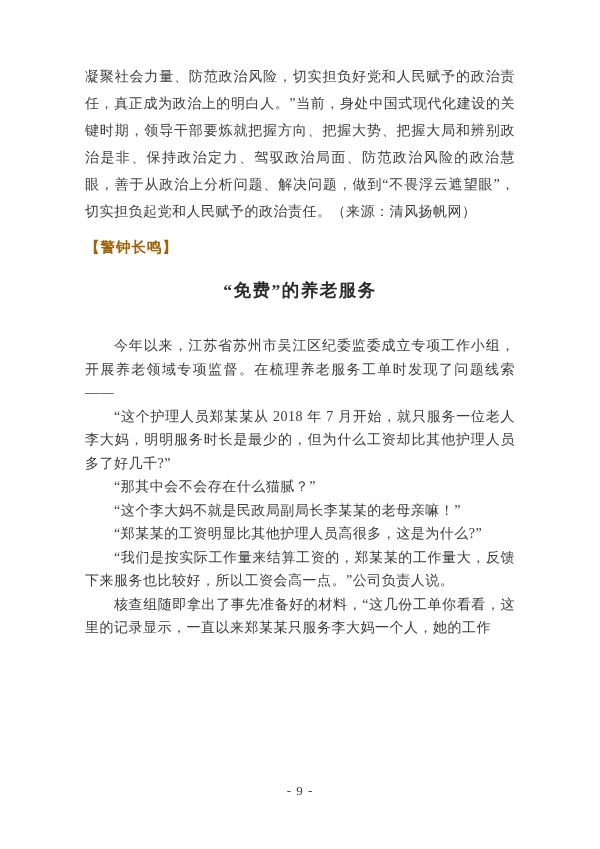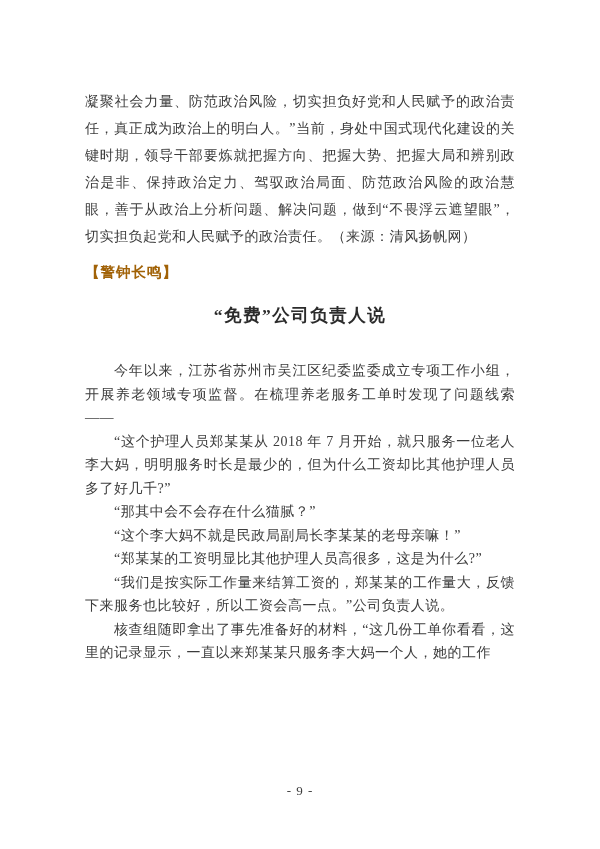--- a/index.html
+++ b/index.html
@@ -14,21 +14,21 @@
     margin: 0 auto;
     background: #ffffff;
     overflow: hidden;
     font-family: "Liberation Serif", "DejaVu Serif", serif;
     color: #3c3c3c;
   }
   .content {
     position: absolute;
     left: 85px;
     width: 430px;
-    top: 88px;
+    top: 63px;
   }
   .continuation-para {
     margin: 0;
     font-size: 14px;
     line-height: 27px;
     letter-spacing: 0.5px;
     text-align: justify;
     word-break: break-all;
   }
   .section-header {
@@ -74,21 +74,21 @@
 </style>
 </head>
 <body>
 
 <div class="page">
   <div class="content">
     <p class="continuation-para">凝聚社会力量、防范政治风险，切实担负好党和人民赋予的政治责任，真正成为政治上的明白人。”当前，身处中国式现代化建设的关键时期，领导干部要炼就把握方向、把握大势、把握大局和辨别政治是非、保持政治定力、驾驭政治局面、防范政治风险的政治慧眼，善于从政治上分析问题、解决问题，做到“不畏浮云遮望眼”，切实担负起党和人民赋予的政治责任。（来源：清风扬帆网）</p>
 
     <div class="section-header">【警钟长鸣】</div>
 
-    <div class="article-title">“免费”公司负责人说</div>
+    <div class="article-title">“免费”的养老服务</div>
 
     <div class="body-block">
         <p class="body-para">今年以来，江苏省苏州市吴江区纪委监委成立专项工作小组，开展养老领域专项监督。在梳理养老服务工单时发现了问题线索——</p>
         <p class="body-para">“这个护理人员郑某某从 2018 年 7 月开始，就只服务一位老人李大妈，明明服务时长是最少的，但为什么工资却比其他护理人员多了好几千?”</p>
         <p class="body-para">“那其中会不会存在什么猫腻？”</p>
         <p class="body-para">“这个李大妈不就是民政局副局长李某某的老母亲嘛！”</p>
         <p class="body-para">“郑某某的工资明显比其他护理人员高很多，这是为什么?”</p>
         <p class="body-para">“我们是按实际工作量来结算工资的，郑某某的工作量大，反馈下来服务也比较好，所以工资会高一点。”公司负责人说。</p>
         <p class="body-para">核查组随即拿出了事先准备好的材料，“这几份工单你看看，这里的记录显示，一直以来郑某某只服务李大妈一个人，她的工作</p>
       </div>

